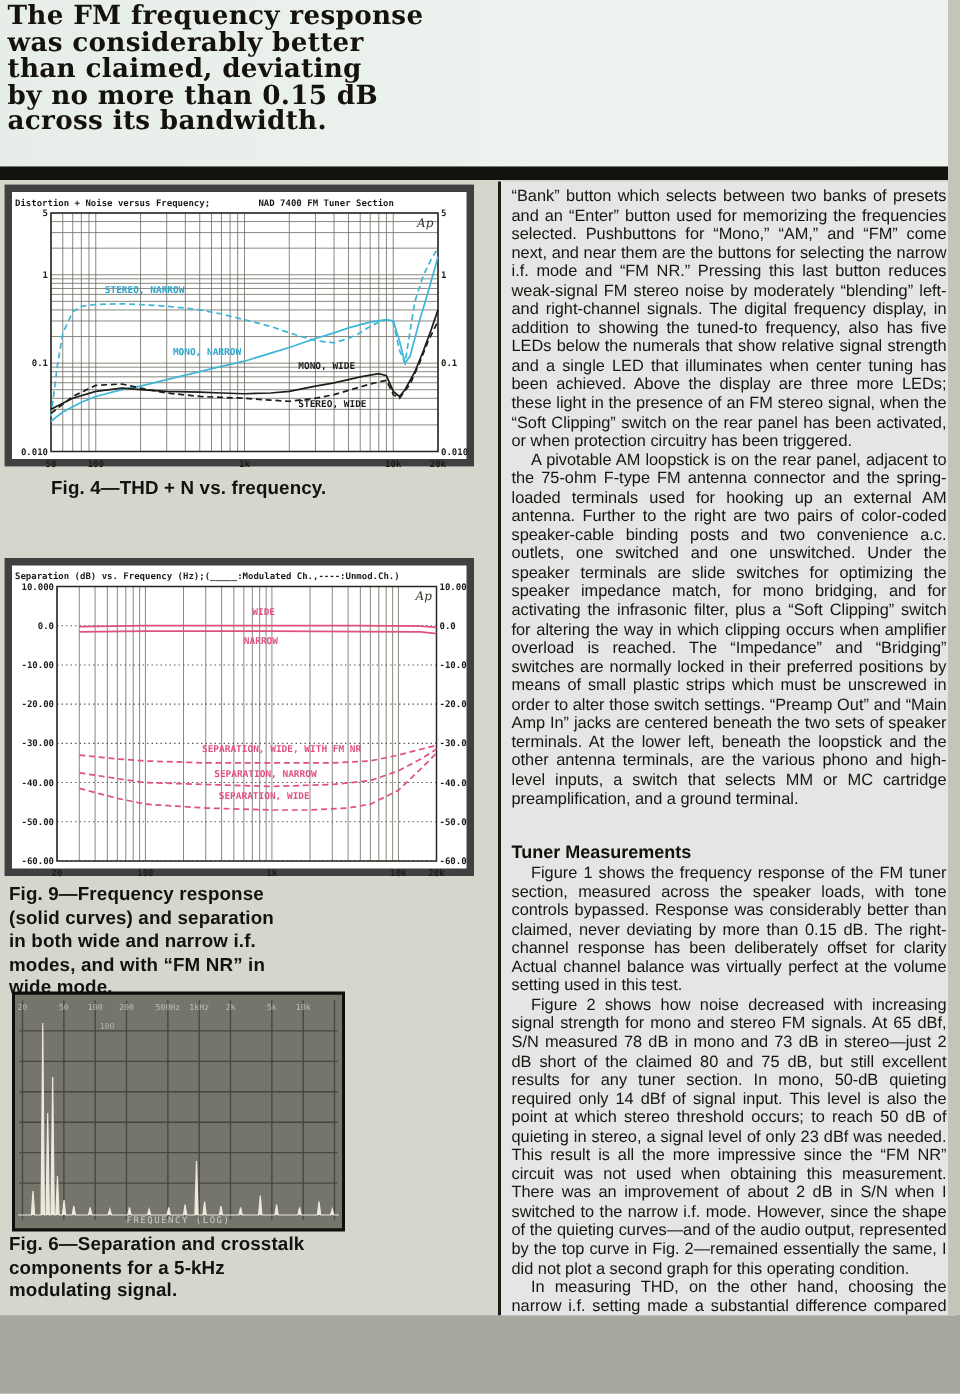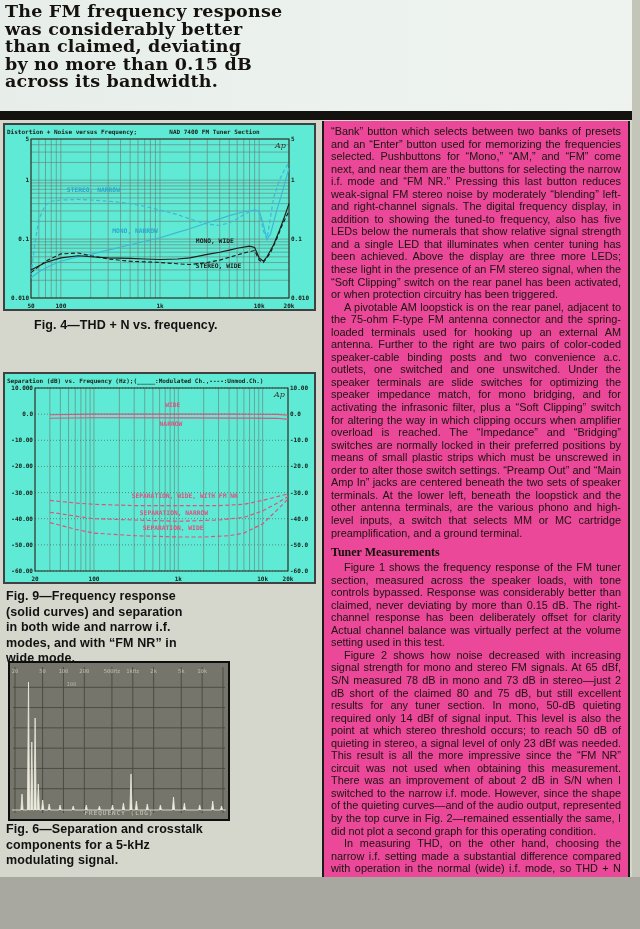--- a/index.html
+++ b/index.html
@@ -4,39 +4,39 @@
 <style>
   html,body{margin:0;padding:0;background:#a8a8a0;}
   .page{position:relative;width:640px;height:877px;background:#d5d7cd;overflow:hidden;
         font-family:"Liberation Sans",sans-serif;}
   .top-strip{position:absolute;left:0;top:0;width:640px;height:111px;
         background:linear-gradient(90deg,#e7eee9 0%,#ecf2ee 55%,#eef3ef 100%);}
   .pullquote{position:absolute;left:5px;top:3px;width:330px;
         font-family:"DejaVu Serif",serif;font-weight:bold;font-size:17.5px;line-height:17.6px;
         color:#15120e;white-space:pre-line;letter-spacing:.2px;}
   .hrule{position:absolute;left:0;top:111px;width:637px;height:9px;background:#14120f;}
-  .chartbox{position:absolute;background:#5eead4;border:2px solid #404040;box-sizing:border-box;}
+  .chartbox{position:absolute;background:#ffffff;border:5px solid #404040;box-sizing:border-box;}
   #fig4-box{left:3px;top:123px;width:313px;height:188px;}
   #fig5-box{left:3px;top:372px;width:313px;height:212px;}
   .figcap{position:absolute;font-weight:bold;font-size:12.5px;line-height:15.5px;
         color:#121210;letter-spacing:.1px;}
   #fig4-cap{left:6px;top:318px;width:200px;padding-left:28px;}
   #fig5-cap{left:6px;top:589px;width:184px;}
   #fig6-cap{left:6px;top:822px;width:198px;}
   #fig6-photo{position:absolute;left:8px;top:661px;width:222px;height:160px;
         background:#0f0f0d;padding:2px;box-sizing:border-box;}
   #fig6-photo svg{display:block;}
   .left-bottom-rule{position:absolute;left:0;top:887px;width:232px;height:2px;background:#23231e;}
-  #right-col{position:absolute;left:322px;top:121px;width:308px;height:769px;box-sizing:border-box;
+  #right-col{position:absolute;left:332px;top:121px;width:308px;height:769px;box-sizing:border-box;
         border-left:2px solid #1c1a16;border-right:2px solid #1c1a16;border-bottom:2px solid #1c1a16;
-        padding:4px 7px 0;background:#ec4899;}
+        padding:4px 7px 0;background:#e5e5e5;}
   #right-col p{margin:0;font-size:10.9px;line-height:12.55px;text-align:justify;
         text-indent:13px;color:#17150f;}
   #right-col p.noindent{text-indent:0;}
-  #right-col h3{margin:6px 0 1px;font-size:12px;color:#121008;font-family:Liberation Serif, serif;}
+  #right-col h3{margin:22px 0 1px;font-size:12px;color:#121008;font-family:Liberation Sans, sans-serif;}
   #audio-footer{position:absolute;left:322px;top:894px;width:306px;text-align:right;
         font-size:18px;color:#14120c;letter-spacing:.3px;}
   #page-num{position:absolute;left:3px;top:894px;font-size:12.5px;color:#1a1812;margin-left:40px;}
   #watermark{position:absolute;left:2px;top:907px;font-size:13.5px;font-weight:bold;font-style:italic;
         color:#99a19a;text-shadow:1px 1px 0 #e9ede7,-1px -1px 0 #7d837c;letter-spacing:.3px;}
   .edge-strip{position:absolute;left:632px;top:0;width:8px;height:929px;background:#c3c5b9;}
 </style>
 </head>
 <body>
 

